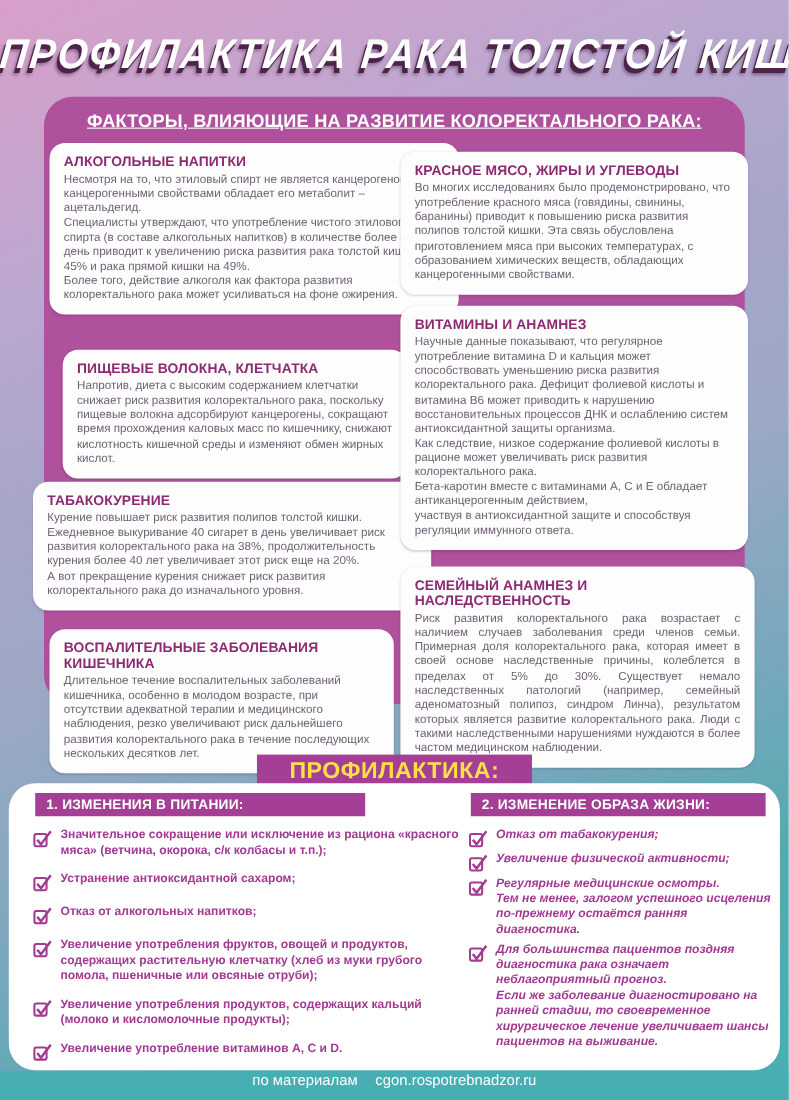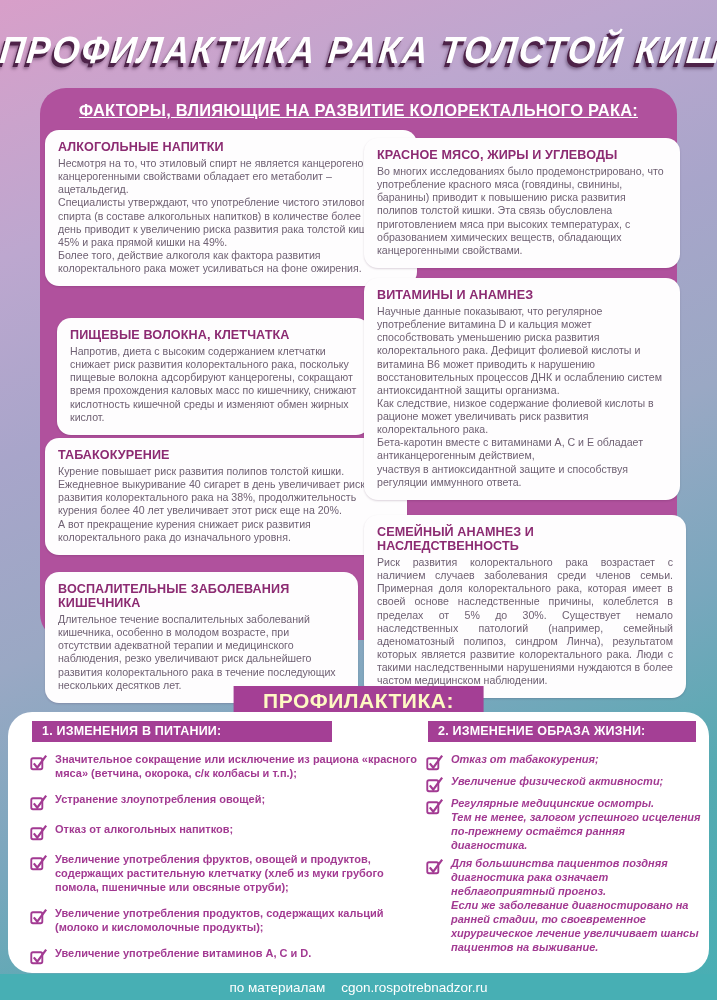--- a/index.html
+++ b/index.html
@@ -26,28 +26,28 @@
   .card{
     position:absolute; background:#fefdfe; border-radius:14px;
     padding:10px 13px 11px; box-sizing:border-box;
     box-shadow:0 1px 2px rgba(60,20,60,.18);
   }
   .card h3{margin:0 0 3px; font-size:12.6px; color:#8c2b72; letter-spacing:.1px;}
   .card p{margin:0; font-size:10.6px; line-height:1.24; color:#6f6173; white-space:pre-line;}
   .card.justify p{text-align:justify;}
   .l1{left:45px; top:130px; width:372px;}
   .l2{left:45px; top:318px; width:313px;margin-left:12px;}
-  .l3{left:45px; top:438px; width:362px;}
+  .l3{left:30px; top:438px; width:362px;}
   .l4{left:45px; top:572px; width:313px;}
   .r1{left:364px; top:138px; width:316px;}
   .r2{left:364px; top:278px; width:316px;}
   .r3{left:364px; top:515px; width:322px;}
   .prevention-banner{
     position:absolute; top:686px; left:50%; transform:translateX(-50%);
-    background:#a43f95; color:#fef9c3; font-size:21px; font-weight:bold;
+    background:#a43f95; color:#fde047; font-size:21px; font-weight:bold;
     padding:3px 30px 5px; letter-spacing:.5px; white-space:nowrap;
   }
   .prevention-panel{
     position:absolute; left:8px; top:712px; width:701px; height:261px;
     background:#fff; border-radius:24px;
   }
   .plist-col{position:absolute; top:7px;}
   .plist-col.diet{left:22px; width:392px;}
   .plist-col.life{left:418px; width:278px;}
   .plist-header{
@@ -59,21 +59,21 @@
   .life .plist-header{width:272px;}
   .plist{list-style:none; margin:9px 0 0; padding:0; display:flex; flex-direction:column; gap:12px;}
   .life .plist{gap:4px;font-style:italic;}
   .plist li{display:flex; gap:8px; align-items:flex-start;
     color:#a23a92; font-weight:bold; font-size:11px; line-height:1.27; white-space:pre-line;}
   .cb{flex:none; width:17px; height:17px; margin-top:1px;}
   .cb svg{width:17px; height:17px; overflow:visible; display:block;}
   .footer{
     position:absolute; left:0; bottom:0; width:100%; height:26px;
     background:#47afb4; color:#fff; font-size:13.5px;
-    display:flex; justify-content:center; align-items:center; gap:16px;
+    display:flex; justify-content:center; align-items:flex-start; gap:16px;
   }
 </style>
 </head>
 <body>
 
 <div class="poster">
 
   <h1 class="title">ПРОФИЛАКТИКА РАКА ТОЛСТОЙ КИШКИ</h1>
 
   <div class="factors-panel">
@@ -122,21 +122,21 @@
     <div class="plist-col diet">
       <div class="plist-header">1. ИЗМЕНЕНИЯ В ПИТАНИИ:</div>
       <ul class="plist" id="diet-list">
           <li><span class="cb"><svg viewBox="0 0 20 20">
                 <rect x="1.5" y="5" width="13" height="13" rx="2" fill="none" stroke="#a23a92" stroke-width="2.2"></rect>
                 <path d="M4.5 11 l4 5 L19 2" fill="none" stroke="#a23a92" stroke-width="2.6"></path>
               </svg></span><span>Значительное сокращение или исключение из рациона «красного мяса» (ветчина, окорока, с/к колбасы и т.п.);</span></li>
           <li><span class="cb"><svg viewBox="0 0 20 20">
                 <rect x="1.5" y="5" width="13" height="13" rx="2" fill="none" stroke="#a23a92" stroke-width="2.2"></rect>
                 <path d="M4.5 11 l4 5 L19 2" fill="none" stroke="#a23a92" stroke-width="2.6"></path>
-              </svg></span><span>Устранение злоупотребления овощей;</span></li>
+              </svg></span><span>Устранение антиоксидантной сахаром;</span></li>
           <li><span class="cb"><svg viewBox="0 0 20 20">
                 <rect x="1.5" y="5" width="13" height="13" rx="2" fill="none" stroke="#a23a92" stroke-width="2.2"></rect>
                 <path d="M4.5 11 l4 5 L19 2" fill="none" stroke="#a23a92" stroke-width="2.6"></path>
               </svg></span><span>Отказ от алкогольных напитков;</span></li>
           <li><span class="cb"><svg viewBox="0 0 20 20">
                 <rect x="1.5" y="5" width="13" height="13" rx="2" fill="none" stroke="#a23a92" stroke-width="2.2"></rect>
                 <path d="M4.5 11 l4 5 L19 2" fill="none" stroke="#a23a92" stroke-width="2.6"></path>
               </svg></span><span>Увеличение употребления фруктов, овощей и продуктов, содержащих растительную клетчатку (хлеб из муки грубого помола, пшеничные или овсяные отруби);</span></li>
           <li><span class="cb"><svg viewBox="0 0 20 20">
                 <rect x="1.5" y="5" width="13" height="13" rx="2" fill="none" stroke="#a23a92" stroke-width="2.2"></rect>

